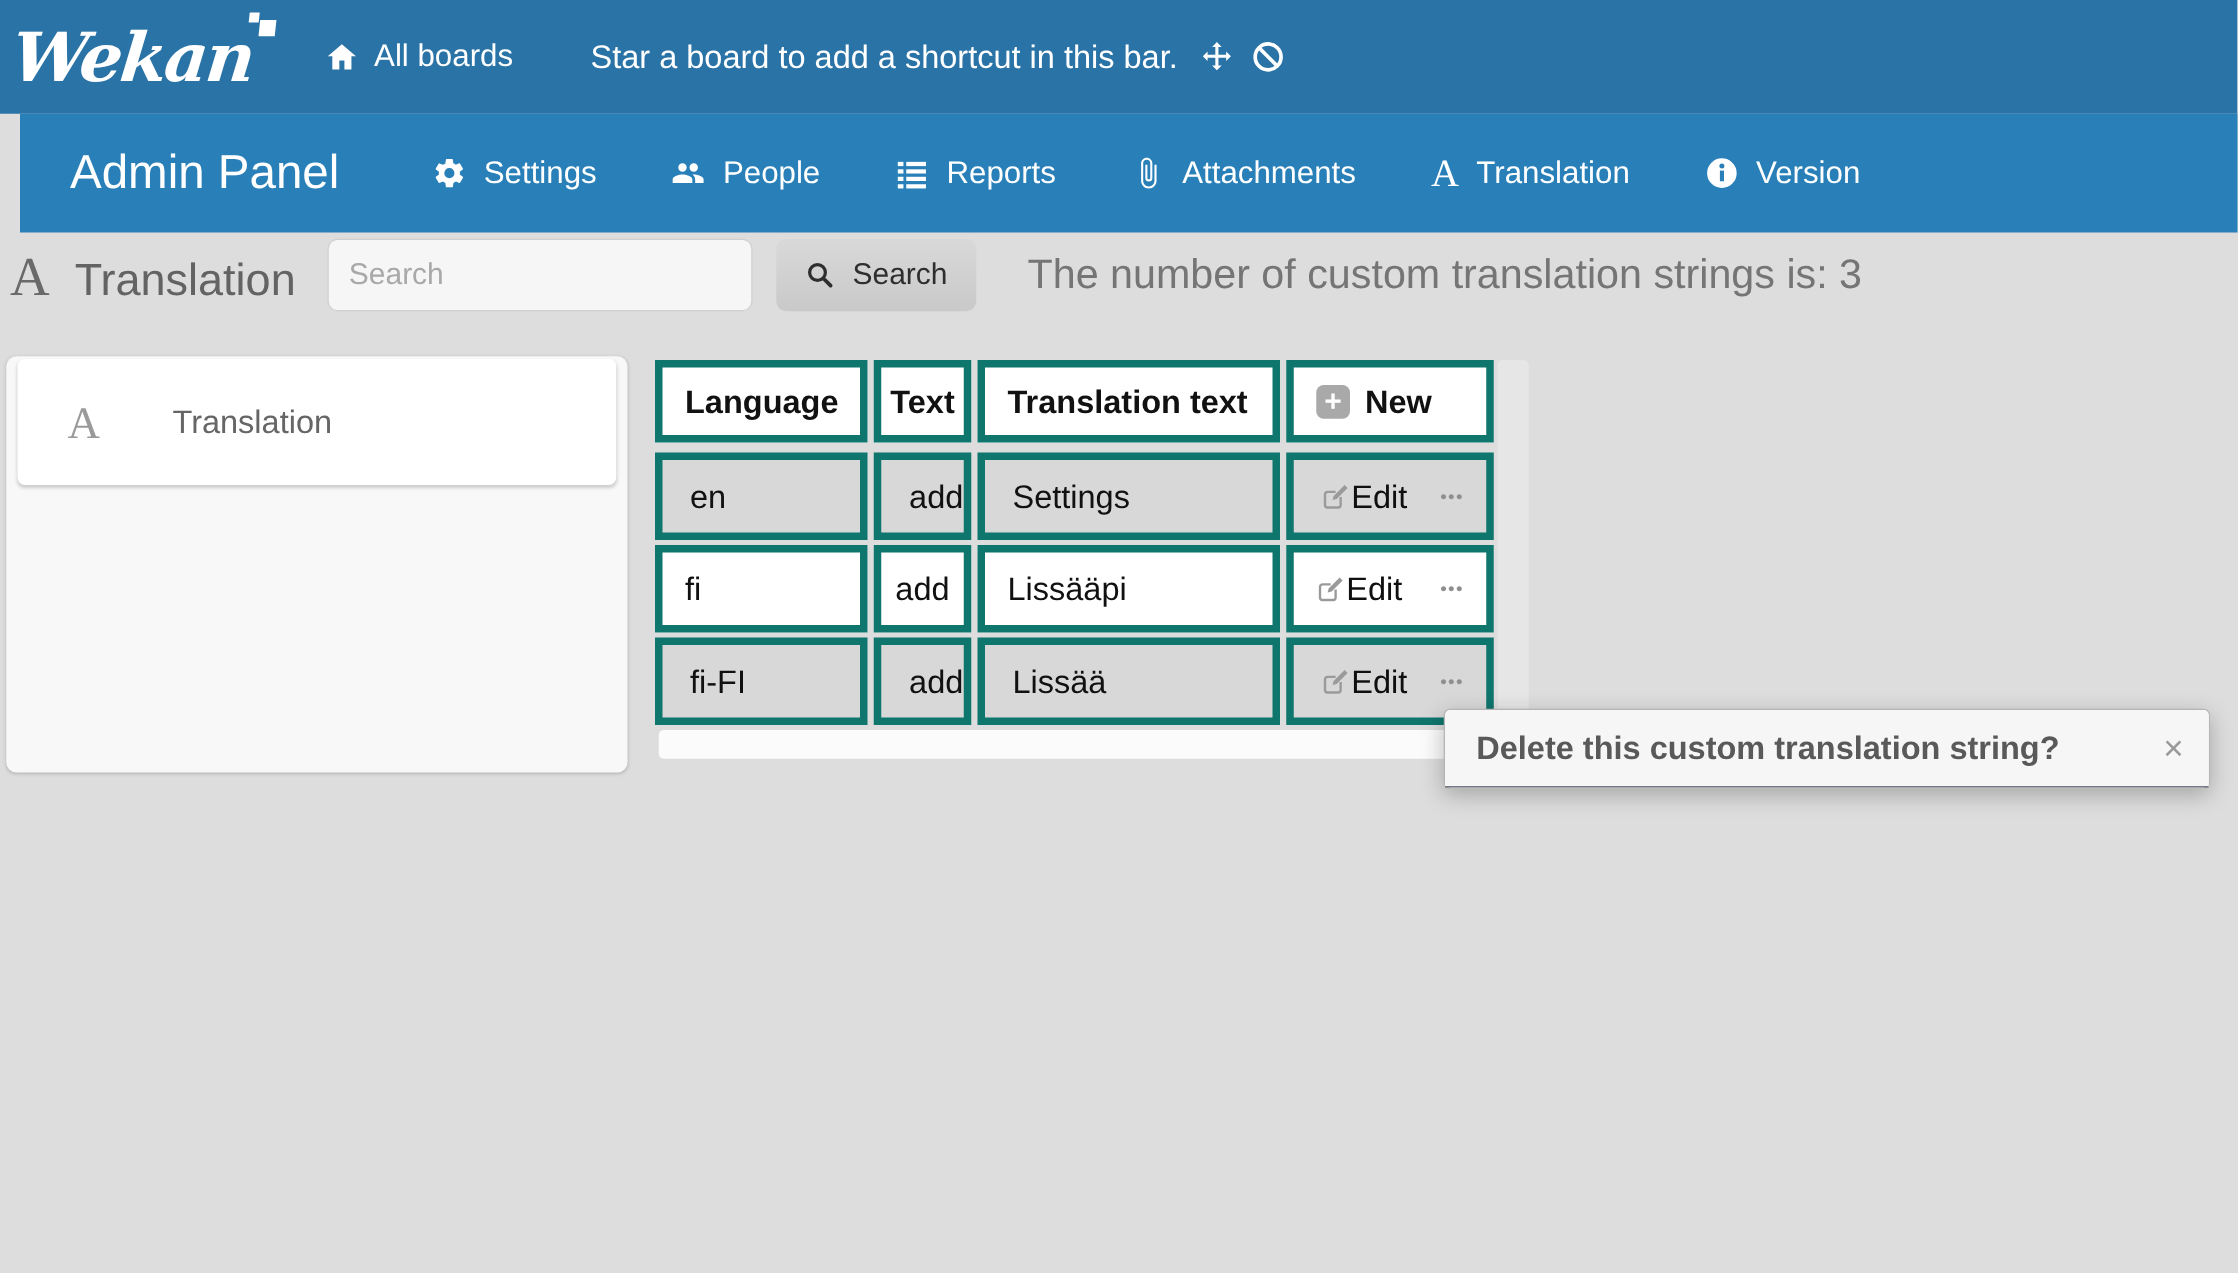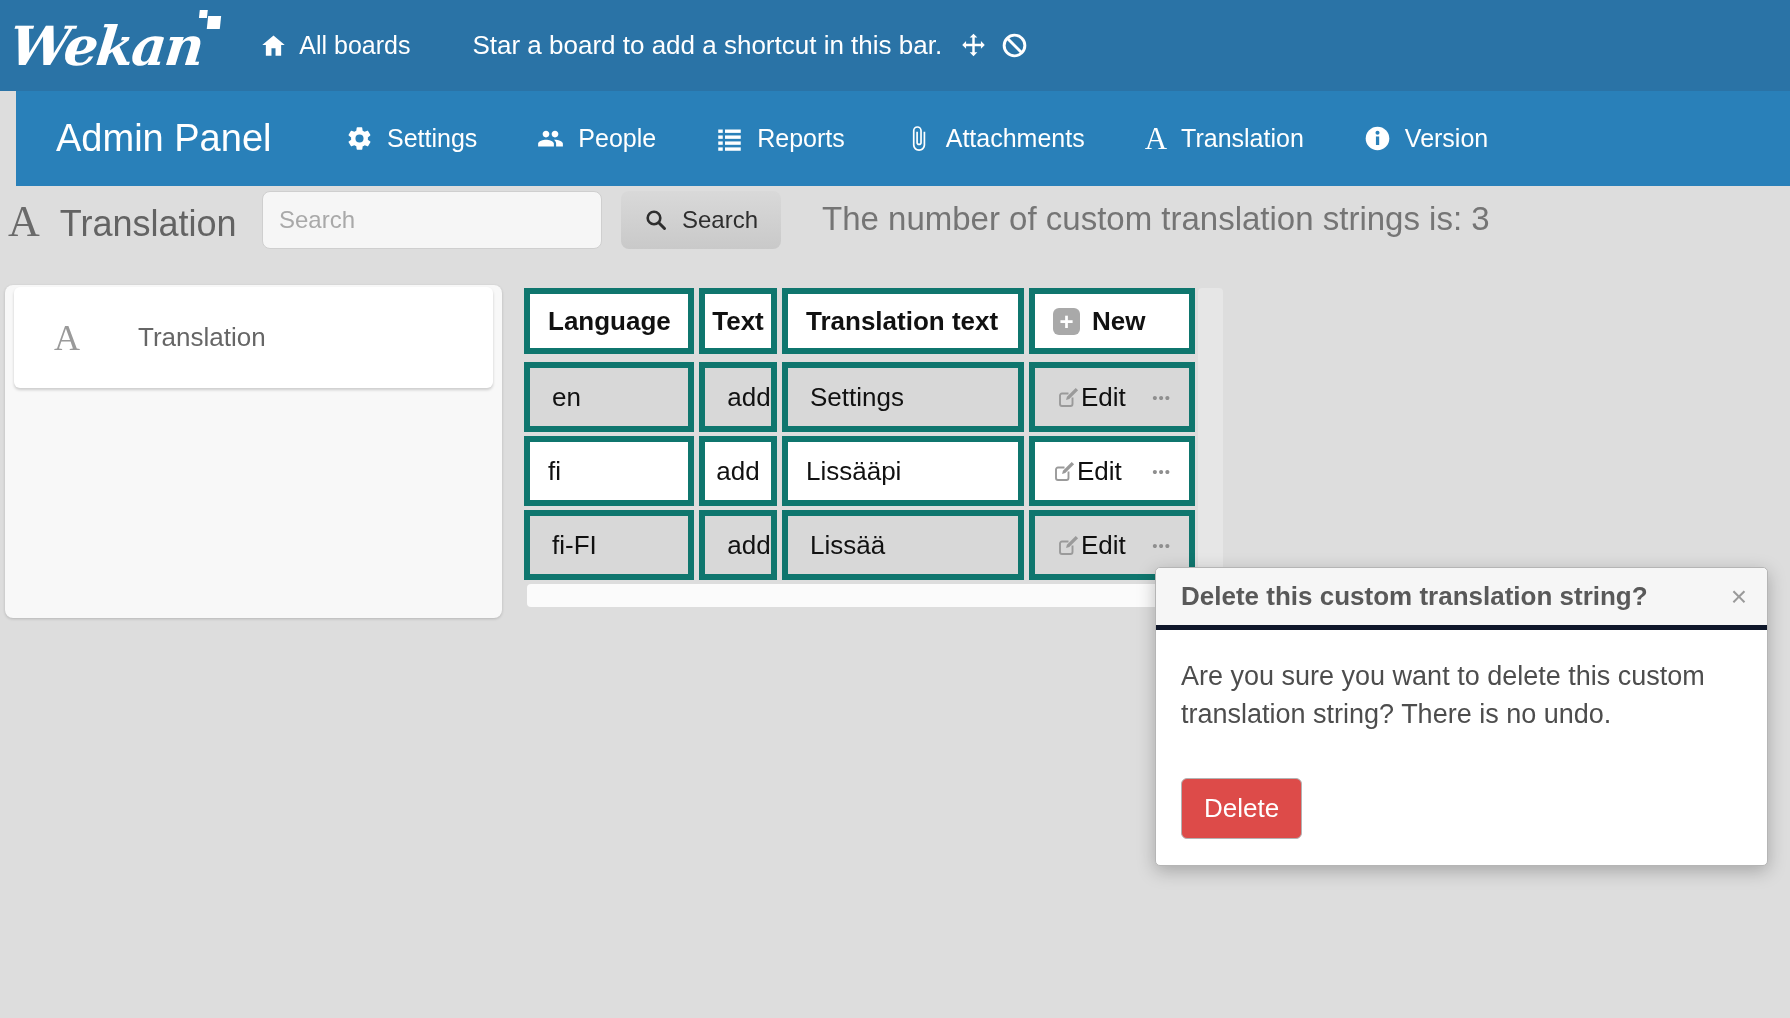--- a/index.html
+++ b/index.html
@@ -122,21 +122,21 @@
     background:#fbfbfb; border-radius:4px;
   }
 
   
   .dialog {
     position:absolute; left:1155px; top:567px; width:613px;
     background:#fff; border:1px solid #b5b5b5; border-radius:5px;
     box-shadow:0 5px 18px rgba(0,0,0,.25); z-index:10;
   }
   .dialog-header {
-    height:62px; background:#f6f6f6; border-bottom:5px solid #0f172a;
+    height:62px; background:#f6f6f6; border-bottom:1px solid #0f172a;
     border-radius:5px 5px 0 0;
     display:flex; align-items:center; padding:0 20px 0 25px;
   }
   .dialog-title { font-size:26px; font-weight:bold; color:#595959; flex:1; }
   .dialog-close { color:#9a9a9a; font-size:28px; cursor:pointer; line-height:1; }
   .dialog-body { padding:28px 25px 26px 25px; }
   .dialog-text { font-size:27px; color:#4d4d4d; line-height:1.4; max-width:560px; }
   .delete-btn {
     margin-top:44px; min-width:112px; height:61px; padding:0 22px;
     background:var(--danger,#dd4b49); color:#fff; font-size:26px;
@@ -318,17 +318,13 @@
   </div>
 
 <div class="vscroll"></div>
 <div class="hscroll"></div>
 
 <div class="dialog">
   <div class="dialog-header">
     <div class="dialog-title">Delete this custom translation string?</div>
     <div class="dialog-close">×</div>
   </div>
-  <div class="dialog-body">
-    <div class="dialog-text">Are you sure you want to delete this custom translation string? There is no undo.</div>
-    <button class="delete-btn">Delete</button>
-  </div>
 </div>
 
 </body></html>

